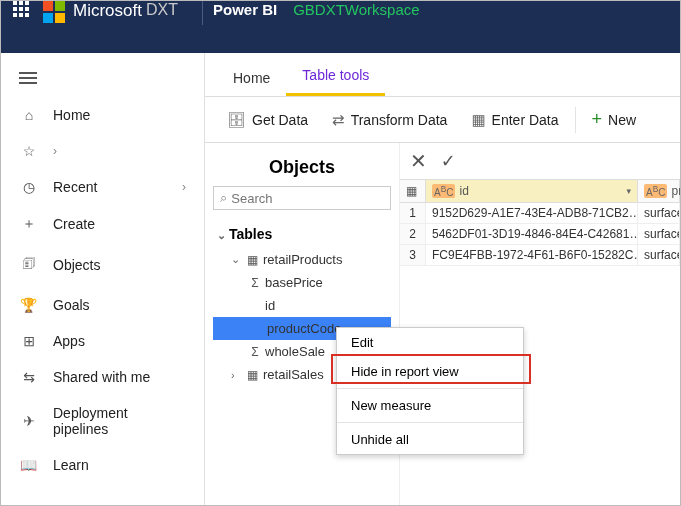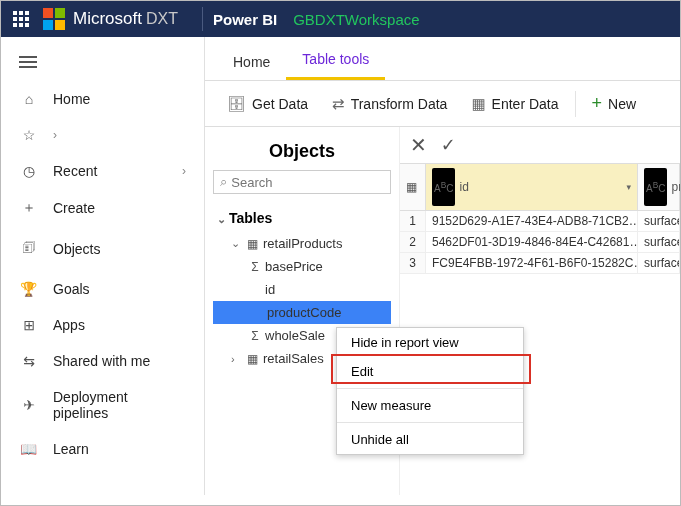--- a/index.html
+++ b/index.html
@@ -1,19 +1,19 @@
 <!DOCTYPE html>
 <html><head>
 <meta charset="utf-8">
 <style>
   * { box-sizing: border-box; margin: 0; padding: 0; font-family: "Segoe UI", Arial, sans-serif; }
   body { width: 681px; height: 506px; overflow: hidden; background: #fff; border: 1px solid #bbb; }
   
   
-  .topbar { height: 36px; background: #1d2e55; color: #fff; display: flex; align-items: center; padding: 0 12px; font-size: 15px; }
+  .topbar { height: 52px; background: #1d2e55; color: #fff; display: flex; align-items: flex-start; padding: 0 12px; font-size: 15px; }
   .waffle { display: grid; grid-template-columns: repeat(3,4px); grid-template-rows: repeat(3,4px); gap: 2px; margin-right: 14px; }
   .waffle span { background: #fff; width: 4px; height: 4px; }
   .mslogo { display: grid; grid-template-columns: 10px 10px; grid-template-rows: 10px 10px; gap: 2px; margin-right: 8px; }
   .mslogo .r { background:#f25022 } .mslogo .g { background:#7fba00 } .mslogo .b { background:#00a4ef } .mslogo .y { background:#ffb900 }
   .brand { font-size: 17px; margin-right: 4px; }
   .dxt { color:#c9c9c9; font-size:16px; margin-right: 14px; }
   .sep { width:1px; height:24px; background:#4a5a80; margin: 0 10px; }
   .prod { font-weight:600; font-size:15px; margin-right: 6px; }
   .ws { font-size:15px; color:#22c55e; margin-left: 10px; }
 
@@ -62,21 +62,21 @@
   .gridtop .x { font-size:20px; } .gridtop .ck { font-size:18px; }
   .ghdr { display:flex; background:#fafafa; border-top:1px solid #ddd; border-bottom:1px solid #ddd; }
   .ghdr .cell { padding:4px 6px; border-right:1px solid #ddd; display:flex; align-items:center; gap:4px; font-size:12px; color:#555; }
   .idcol { background:#f9f0c1; }
   .grow { display:flex; border-bottom:1px solid #eee; }
   .grow .cell { padding:3px 6px; border-right:1px solid #eee; font-size:12px; color:#333; white-space:nowrap; overflow:hidden; }
   .rown { width:26px; text-align:center; color:#666; background:#fafafa; }
   .c-id { width: 212px; }
   .c-pc { width: 42px; }
   .dd { font-size:9px; color:#666; margin-left:auto; }
-  .typetag { font-size:10px; background:#000000; padding:12px 2px; border-radius:2px; color:#666; }
+  .typetag { font-size:10px; background:#fdba74; padding:0 2px; border-radius:2px; color:#666; }
 
   
   .ctx { position:absolute; left: 336px; top: 327px; width: 188px; background:#fff; border:1px solid #ccc; box-shadow:0 2px 6px rgba(0,0,0,.2); font-size:13px; z-index:10; }
   .ctx .mi { padding:7px 14px; cursor:pointer; }
   .ctx .mdiv { height:1px; background:#e3e3e3; margin:2px 0; }
   .highlight { position:absolute; border:2px solid #d93025; pointer-events:none; z-index:20; }
 </style>
 </head>
 <body>
 
@@ -252,21 +252,21 @@
           <div class="cell rown">3</div>
           <div class="cell c-id">FC9E4FBB-1972-4F61-B6F0-15282C…</div>
           <div class="cell c-pc">surface</div>
         </div>
       </div>
     </div>
   </div>
 </div>
 
 <div class="ctx">
+  <div class="mi">Edit</div>
   <div class="mi">Hide in report view</div>
-  <div class="mi">Edit</div>
   <div class="mdiv"></div>
   <div class="mi">New measure</div>
   <div class="mdiv"></div>
   <div class="mi">Unhide all</div>
 </div>
 
 <div class="highlight" style="left:331px; top:354px; width:200px; height:30px;"></div>
 
 </body></html>

